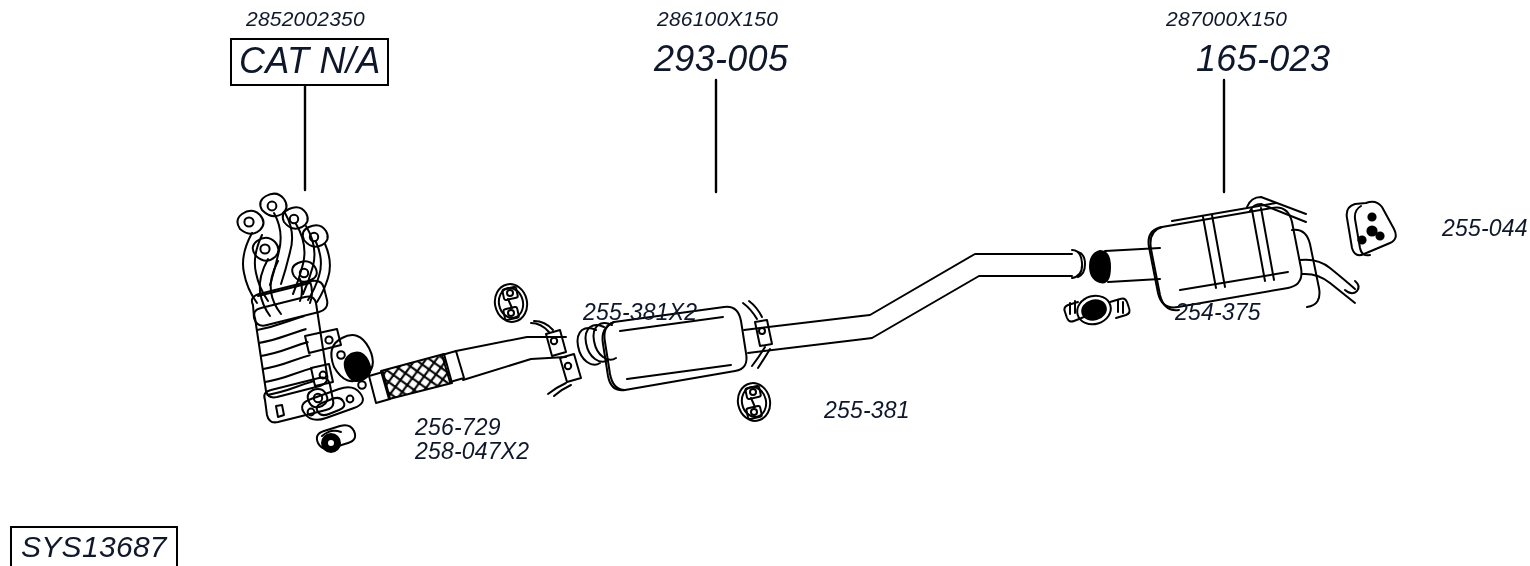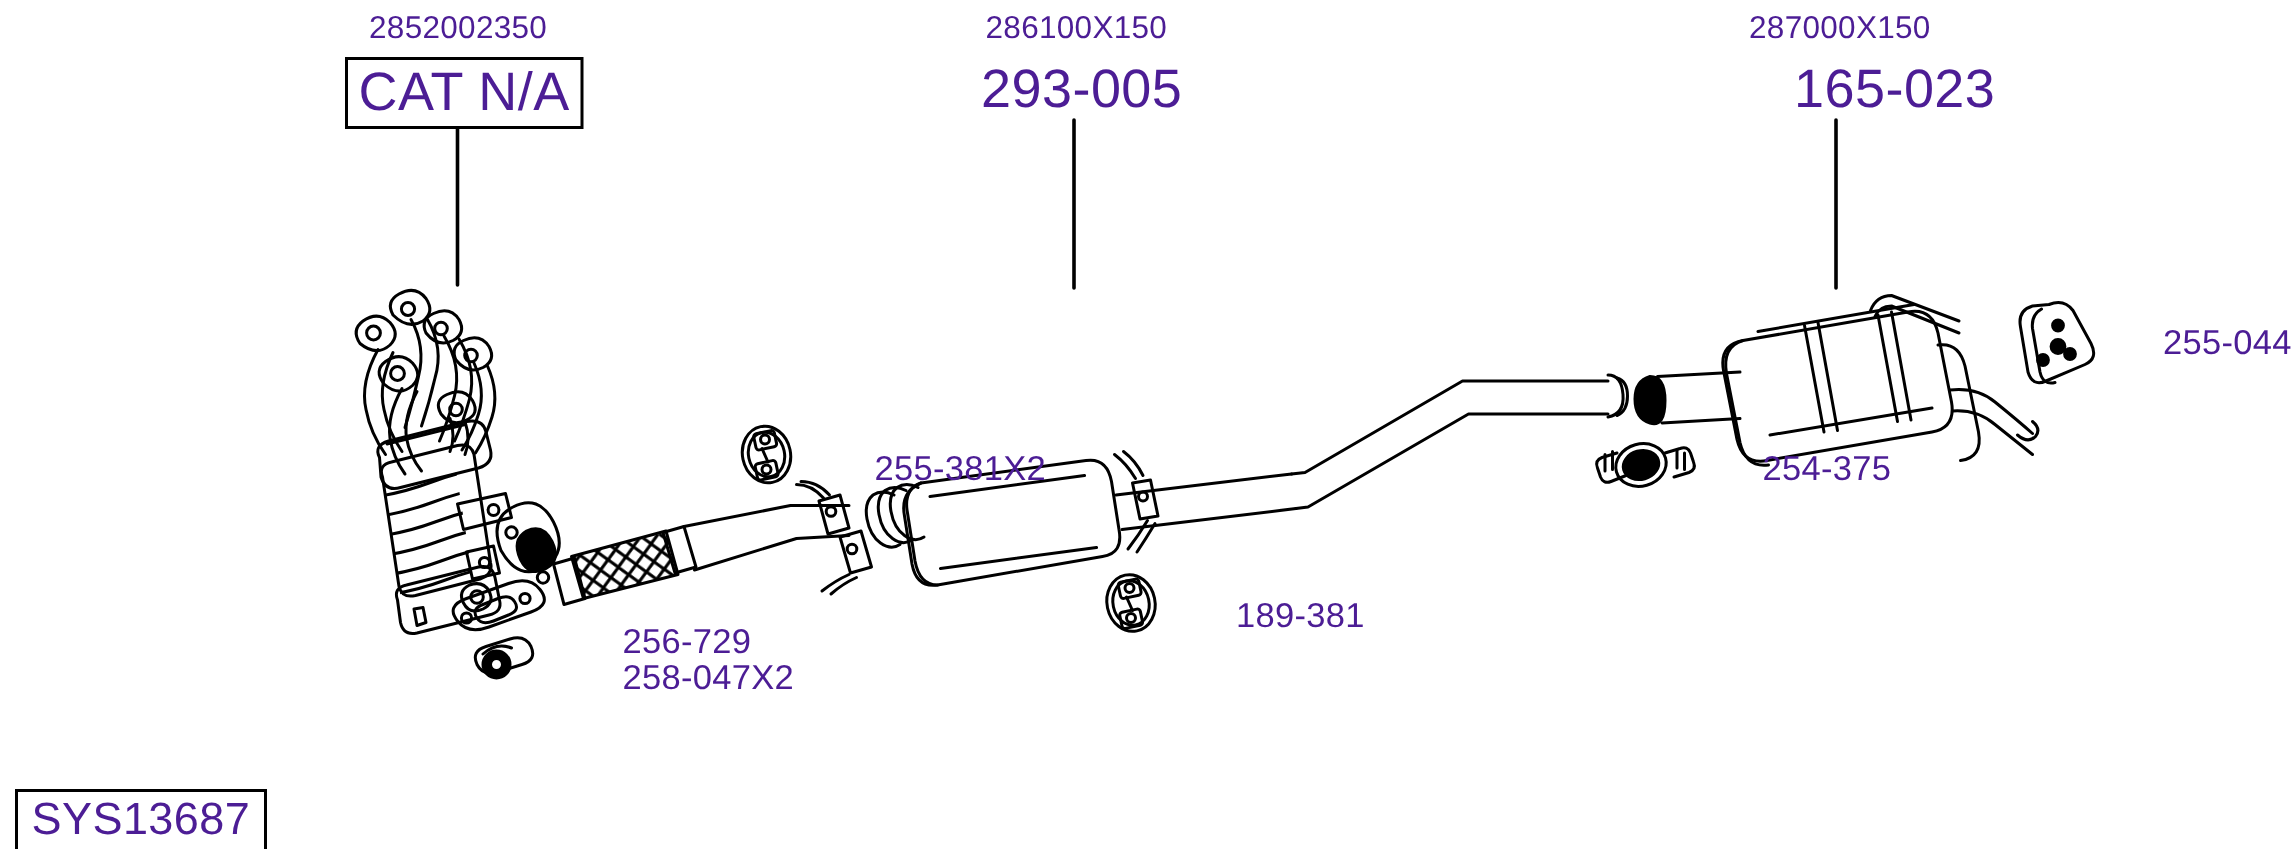--- a/index.html
+++ b/index.html
@@ -23,21 +23,22 @@
     position: absolute;
     left: 0;
     top: 0;
     width: 1530px;
     height: 566px;
   }
   .lbl {
     position: absolute;
     white-space: nowrap;
     line-height: 1;
-    color: #4c1d95;
+    color: #0f172a;
+    font-style: italic;
   }
   .hdr-code {
     font-size: 21px;
     letter-spacing: 0.2px;
   }
   .hdr-part {
     font-size: 36px;
     letter-spacing: 0.3px;
     text-align: right;
   }
@@ -300,21 +301,21 @@
   <div class="lbl hdr-part boxed" style="left:230px; top:38px;">CAT N/A</div>
 
   <div class="lbl hdr-code" style="left:657px; top:8px;">286100X150</div>
   <div class="lbl hdr-part" style="left:642px; top:41px;margin-left:12px;">293-005</div>
 
   <div class="lbl hdr-code" style="left:1166px; top:8px;">287000X150</div>
   <div class="lbl hdr-part" style="left:1152px; top:41px;margin-left:44px;">165-023</div>
 
   <div class="lbl partlbl" style="left:535px; top:301px;">255-381X2</div>
 
-  <div class="lbl partlbl" style="left:776px; top:399px;">189-381</div>
+  <div class="lbl partlbl" style="left:776px; top:399px;">255-381</div>
 
   <div class="lbl partlbl" style="left:1127px; top:301px;">254-375</div>
 
   <div class="lbl partlbl" style="left:1394px; top:217px;">255-044</div>
 
   <div class="lbl partlbl" style="left:367px; top:416px;">256-729</div>
 
   <div class="lbl partlbl" style="left:367px; top:440px;">258-047X2</div>
 
   <div class="lbl syslbl" style="left:10px; top:526px;">SYS13687</div>

